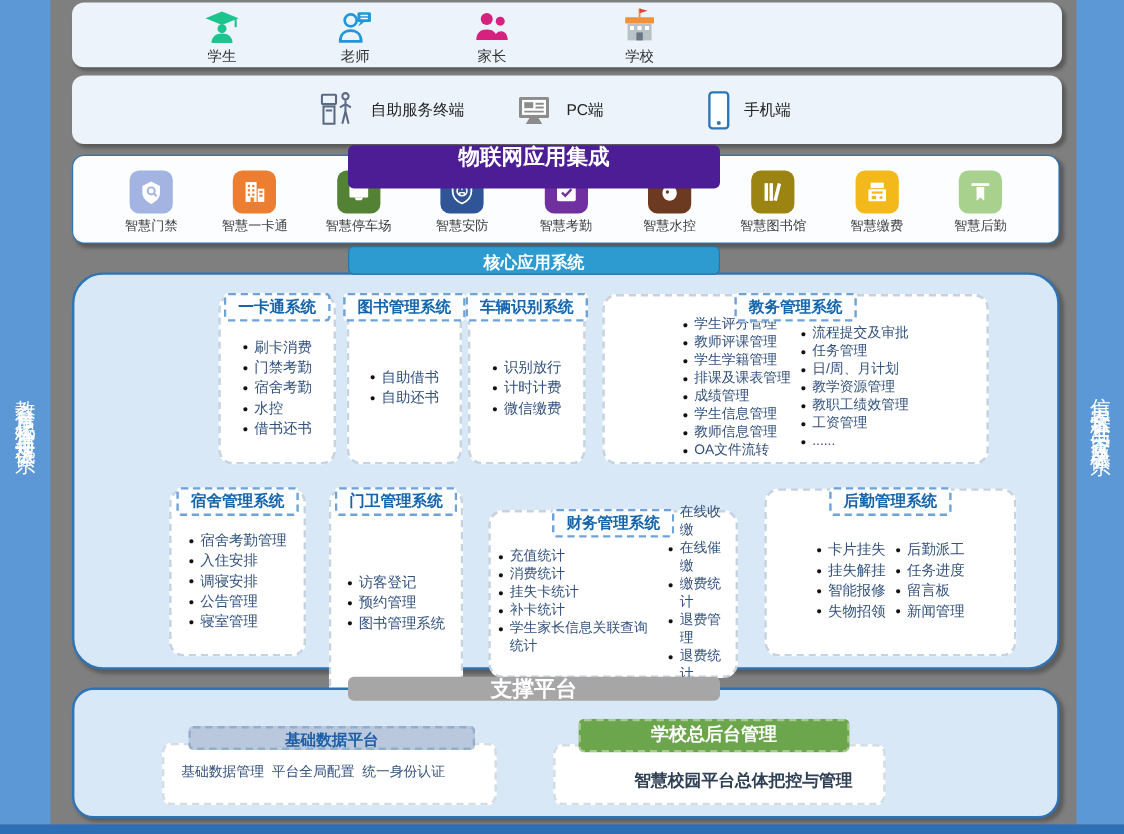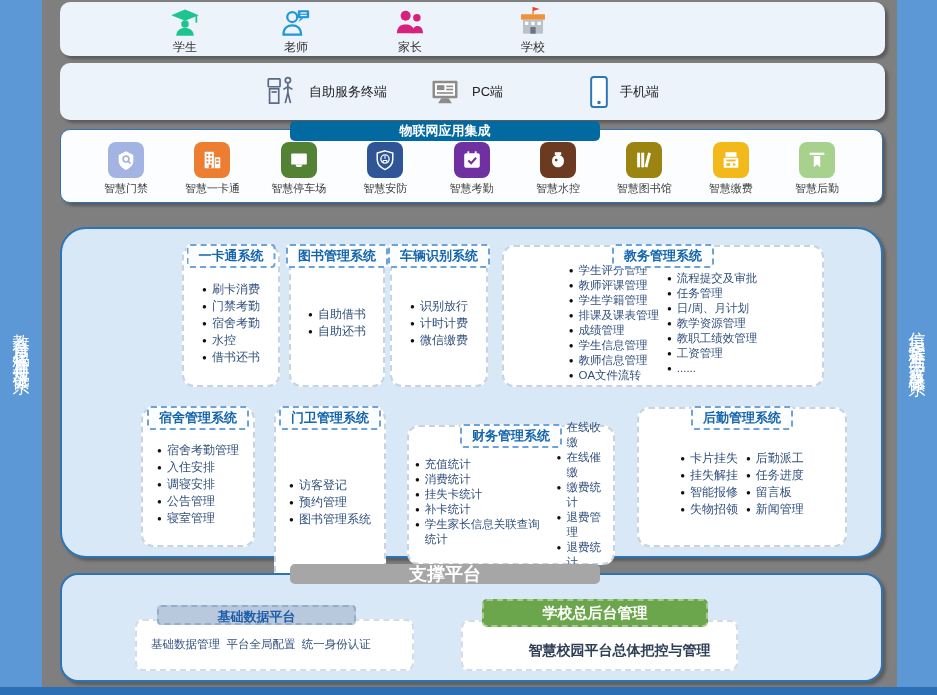--- a/index.html
+++ b/index.html
@@ -15,21 +15,21 @@
   .panel{position:absolute;background:#ecf3fb;border-radius:10px;
          box-shadow:3px 3px 3px rgba(60,60,60,.55);}
   .users-box{left:60px;top:2px;width:825px;height:54px;}
   .terminals-box{left:60px;top:63px;width:825px;height:57px;}
   .iot-box{left:60px;top:129px;width:823px;height:74px;background:#fbfdff;
            border:1px solid #2e74b5;box-sizing:border-box;display:flex;
            justify-content:space-between;align-items:center;padding:6px 26px 0 26px;}
   
   .tab{position:absolute;left:290px;width:310px;text-align:center;color:#fff;
        font-weight:bold;border-radius:5px;z-index:6;}
-  .iot-tab{top:121px;height:20px;line-height:20px;background:#0369a1;font-size:13px;}
+  .iot-tab{top:121px;height:36px;line-height:20px;background:#4c1d95;font-size:18px;}
   .core-tab{top:205px;height:24px;line-height:24px;background:#2e9bd0;font-size:14px;
             border:1px solid #2277a8;box-sizing:border-box;}
   .support-tab{top:564px;height:20px;line-height:20px;background:#a6a6a6;font-size:18px;}
   
   .core-box{position:absolute;left:60px;top:227px;width:823px;height:331px;background:#d9e8f7;
             border:2px solid #2e74b5;border-radius:26px;box-sizing:border-box;
             box-shadow:3px 3px 3px rgba(60,60,60,.5);}
   .support-box{position:absolute;left:60px;top:573px;width:823px;height:109px;background:#d9e8f7;
             border:2px solid #2e74b5;border-radius:18px;box-sizing:border-box;
             box-shadow:3px 3px 3px rgba(60,60,60,.5);}
@@ -63,21 +63,21 @@
   .sys3 li .b,.sys6 li .b{line-height:15px;}
   .sys0{left:120px;top:16px;width:98px;height:142px;}
   .sys1{left:227px;top:16px;width:96px;height:142px;}
   .sys2{left:328px;top:16px;width:98px;height:142px;}
   .sys3{left:440px;top:16px;width:322px;height:142px;text-align:center;}
   .sys4{left:79px;top:178px;width:114px;height:140px;}
   .sys5{left:212px;top:178px;width:112px;height:176px;}
   .sys6{left:345px;top:196px;width:208px;height:140px;}
   .sys7{left:575px;top:178px;width:210px;height:140px;}
   
-  .base-pill{position:absolute;left:95px;top:30px;width:199px;height:20px;line-height:20px;
+  .base-pill{position:absolute;left:95px;top:30px;width:239px;height:20px;line-height:20px;
        text-align:center;background:#b9c8dc;border:2px dashed #93aecb;border-radius:4px;
        color:#1c5fa8;font-weight:bold;font-size:13px;box-sizing:border-box;z-index:2;}
   .base-desc{position:absolute;left:73px;top:44px;width:279px;height:52px;background:#fff;
        border:2px dashed #d4dce4;border-radius:8px;box-sizing:border-box;
        padding:16px 8px 0 14px;}
   .base-desc div{font-size:11.5px;color:#33507d;line-height:15px;white-space:pre;}
   .green-pill{position:absolute;left:420px;top:24px;width:226px;height:28px;line-height:24px;
        text-align:center;background:#6ca64c;border:2px dashed #a8c98f;border-radius:5px;
        color:#fff;font-weight:bold;font-size:15px;box-sizing:border-box;z-index:2;}
   .admin-desc{position:absolute;left:399px;top:45px;width:277px;height:51px;background:#fff;
@@ -286,20 +286,21 @@
         <div class="iot-tile" style="background: rgb(169, 209, 142);">
           <svg width="22" height="22" viewBox="0 0 24 24">
             <rect x="4" y="4" width="16" height="2.5" fill="#fff"></rect>
             <path d="M8.5,7.5h7V20l-3.5-3-3.5,3z" fill="#fff"></path>
           </svg>
         </div>
         <div class="lb">智慧后勤</div>
       </div>
     </div>
 
+  <div class="tab core-tab">核心应用系统</div>
   <div class="core-box" id="coreBox">
       <div class="sys sys0">
         <span class="pill">一卡通系统</span>
         <div class="cols">
           <ul>
             <li>
               <span class="b">●</span>
               <span>刷卡消费</span>
             </li>
             <li>

